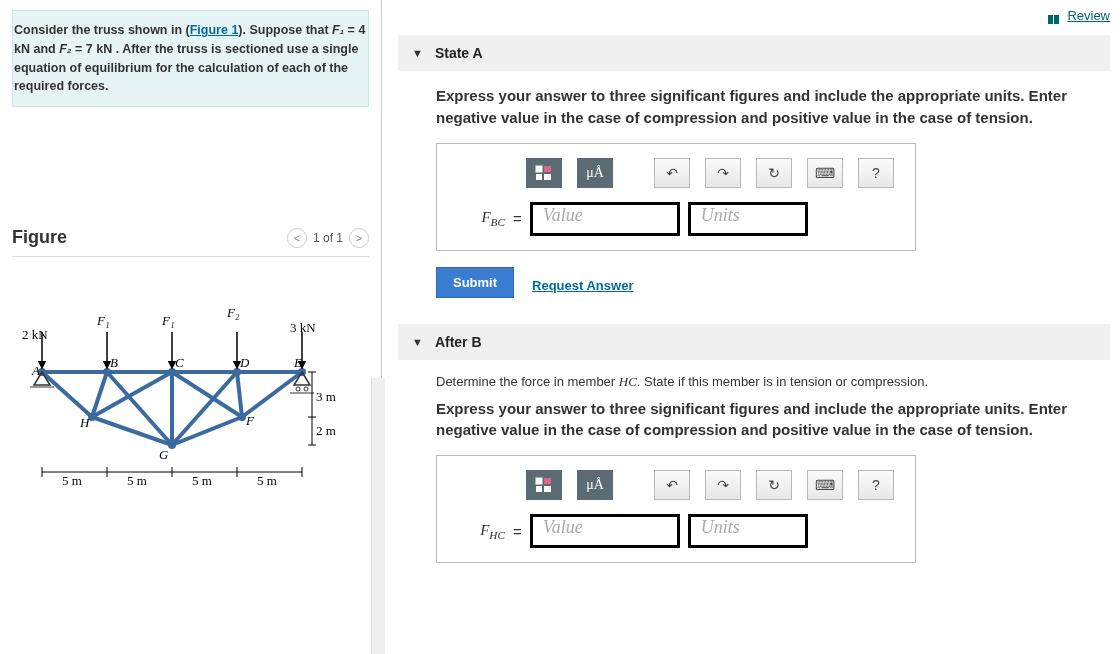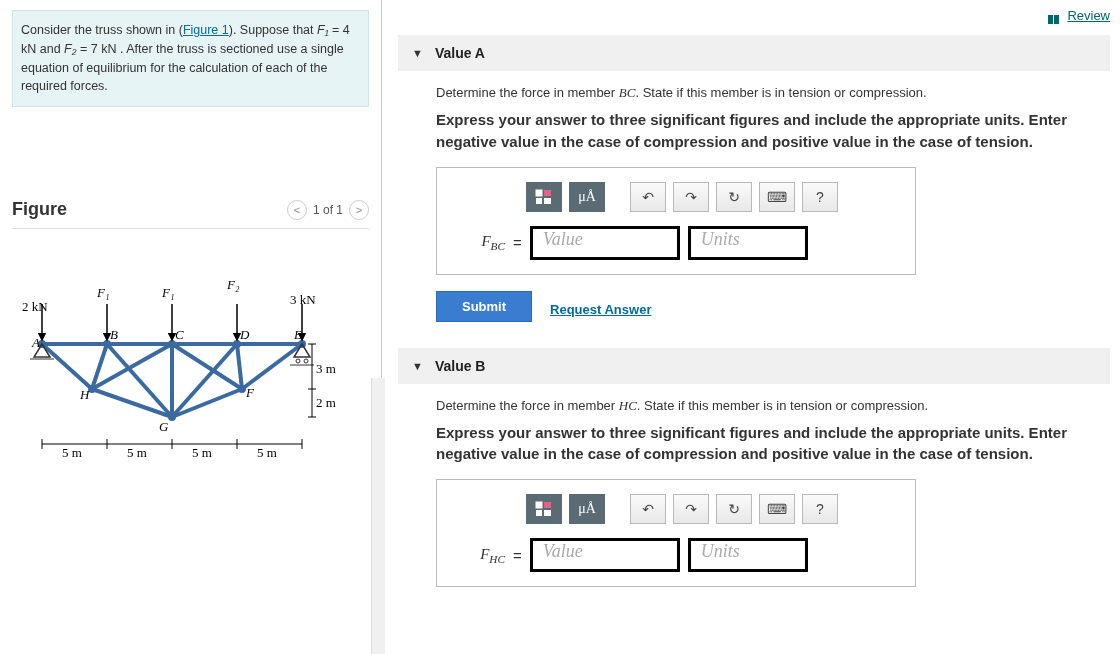--- a/index.html
+++ b/index.html
@@ -17,27 +17,28 @@
   .left-pane {
     width: 382px;
     padding: 10px 12px;
     border-right: 1px solid #ccc;
     display: flex;
     flex-direction: column;
   }
   .problem-box {
     background: #e7f4f5;
     border: 1px solid #cce5e7;
-    padding: 10px 8px;
+    padding: 10px 1px;
     font-size: 12.5px;
     line-height: 1.5;
+    font-weight: bold;
   }
   .problem-box a { color: #006b9f; text-decoration: underline; }
   .fig-head {
-    margin-top: 92px;
+    margin-top: 120px;
     display: flex;
     align-items: center;
     justify-content: space-between;
     text-align: right;
   }
   .fig-head h2 {
     font-size: 18px;
     font-weight: bold;
     color: #333;
     margin: 0;
@@ -118,21 +119,21 @@
     line-height: 1.45;
     margin-bottom: 14px;
   }
   .ans-box {
     border: 1px solid #bbb;
     padding: 14px 18px;
     width: 480px;
   }
   .toolbar {
     display: flex;
-    gap: 8px;
+    gap: 16px;
     margin-bottom: 14px;
     margin-left: 72px;
   }
   .tbtn {
     width: 36px; height: 30px;
     border: 1px solid #b8b8b8;
     background: linear-gradient(#fafafa,#e8e8e8);
     display: flex; align-items: center; justify-content: center;
     font-size: 14px;
     color: #444;
@@ -170,21 +171,21 @@
   .submit-row {
     margin-top: 16px;
     display: flex;
     align-items: center;
     gap: 18px;
   }
   .submit-btn {
     background: #3a7ccf;
     color: #fff;
     border: 1px solid #2c6ab5;
-    padding: 7px 25px;
+    padding: 7px 16px;
     font-size: 13px;
     font-weight: bold;
   }
   .req-link {
     color: #006b9f;
     text-decoration: underline;
     font-size: 13px;
     font-weight: bold;
     margin-top: 7px;
   }
@@ -297,26 +298,23 @@
 </div>
 
 <div class="right-pane">
   <div class="review">
     <span class="review-icon"><span></span><span></span></span>
     <a href="#">Review</a>
   </div>
 
   <div class="part-head">
     <span class="chev">▼</span>
-    <span>Value A</span>
+    <span>State A</span>
   </div>
   <div class="part-body">
-    <div class="q-line">
-      <span>Determine the force in member </span><i>BC</i><span>. State if this member is in tension or compression.</span>
-    </div>
     <div class="instr">Express your answer to three significant figures and include the appropriate units. Enter negative value in the case of compression and positive value in the case of tension.</div>
     <div class="ans-box">
       <div class="toolbar">
         <div class="tbtn temp">
           <svg width="18" height="16">
               <rect x="1" y="1" width="6" height="6" fill="#fff" stroke="#fff"></rect>
               <rect x="9" y="1" width="7" height="6" fill="#d68"></rect>
               <rect x="1" y="9" width="6" height="6" fill="#fff"></rect>
               <rect x="9" y="9" width="7" height="6" fill="#fff"></rect>
             </svg>
@@ -337,21 +335,21 @@
       </div>
     </div>
     <div class="submit-row">
       <button class="submit-btn">Submit</button>
       <a href="#" class="req-link">Request Answer</a>
     </div>
   </div>
 
   <div class="part-head" style="margin-top:12px;">
     <span class="chev">▼</span>
-    <span>Value B</span>
+    <span>After B</span>
   </div>
   <div class="part-body">
     <div class="q-line">
       <span>Determine the force in member </span><i>HC</i><span>. State if this member is in tension or compression.</span>
     </div>
     <div class="instr">Express your answer to three significant figures and include the appropriate units. Enter negative value in the case of compression and positive value in the case of tension.</div>
     <div class="ans-box">
       <div class="toolbar">
         <div class="tbtn temp">
           <svg width="18" height="16">

